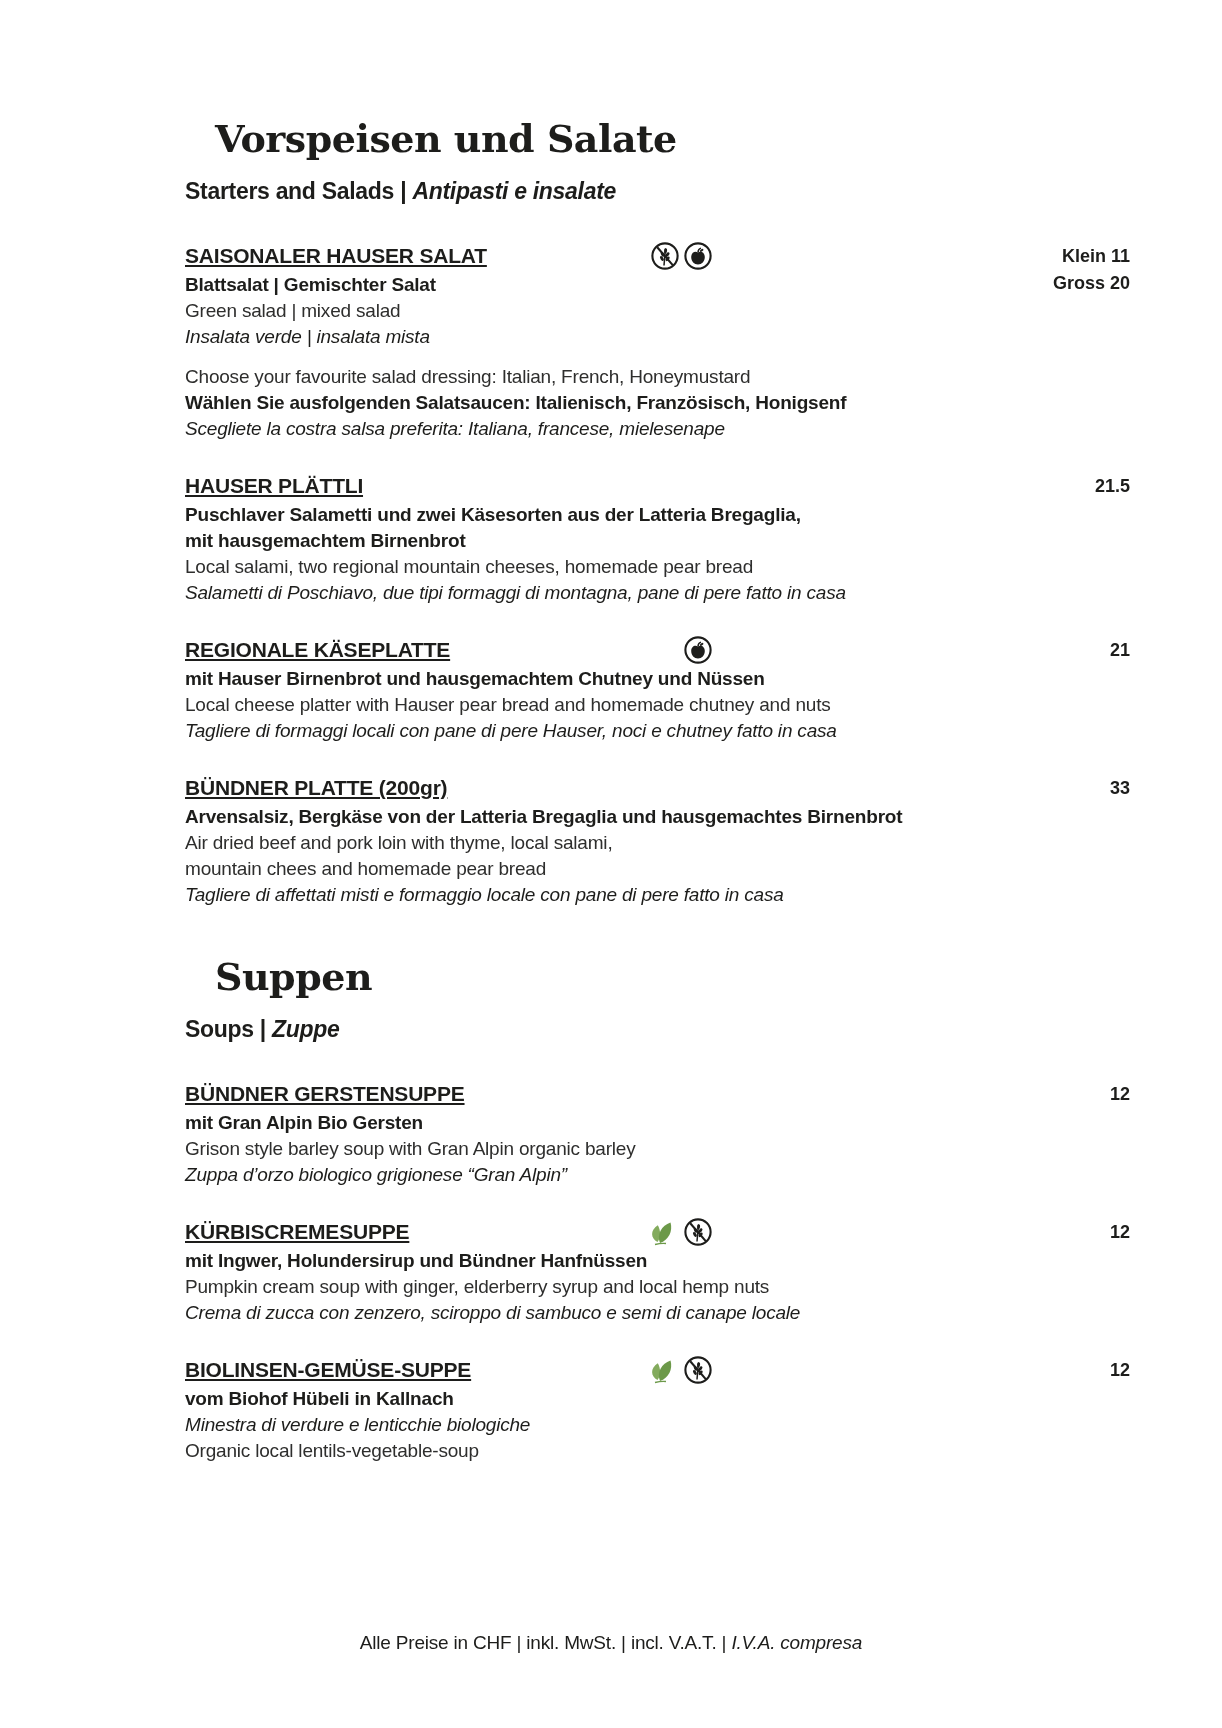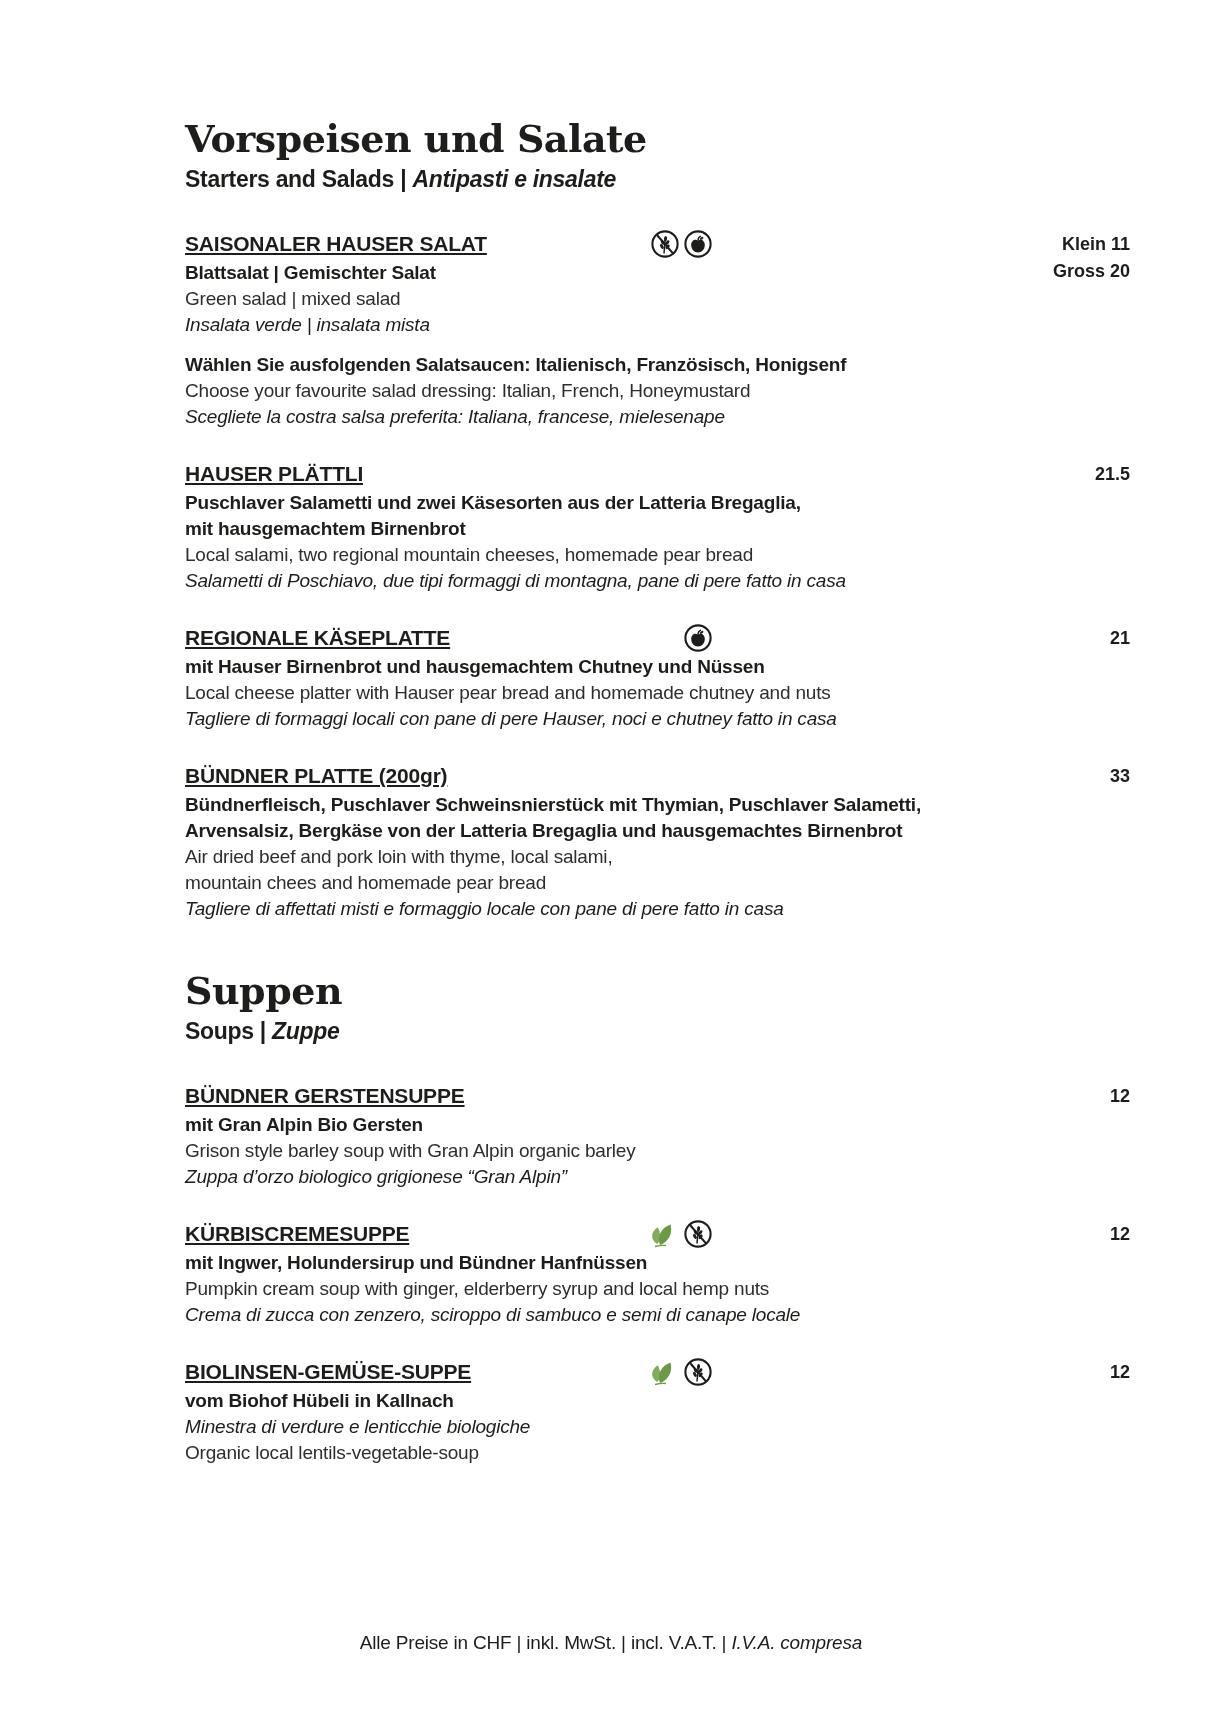--- a/index.html
+++ b/index.html
@@ -1,22 +1,22 @@
 <!DOCTYPE html>
 <html><head>
 <meta charset="utf-8">
 <style>
   html,body{margin:0;padding:0;background:#e8e8e8;}
   .page{position:relative;width:1222px;height:1728px;background:#ffffff;margin:0 auto;
         font-family:"Liberation Sans",sans-serif;color:#1d1d1b;overflow:hidden;}
   .content{position:absolute;left:185px;top:0;width:945px;}
   .spacer-top{height:118px;}
   .section-title{font-family:"DejaVu Serif","Liberation Serif",serif;font-weight:bold;
-        font-size:38px;line-height:42px;letter-spacing:-0.5px;}
-  .section-sub{font-size:23px;font-weight:bold;line-height:30px;margin-top:4px;letter-spacing:-0.3px;}
+        font-size:38px;line-height:42px;letter-spacing:-0.5px;margin-left:30px;}
+  .section-sub{font-size:23px;font-weight:bold;line-height:30px;margin-top:16px;letter-spacing:-0.3px;}
   .section-sub .it{font-style:italic;}
   .items{margin-top:36px;}
   .item{margin-bottom:30px;}
   .item-head{position:relative;height:30px;}
   .item-title{font-size:21px;font-weight:bold;letter-spacing:-0.2px;line-height:28px;white-space:nowrap;text-decoration:underline;}
   .icons{position:absolute;left:452px;top:-1px;width:76px;display:flex;justify-content:flex-end;
          align-items:center;gap:3px;}
   .price{position:absolute;right:0;top:1px;text-align:right;font-size:18px;font-weight:bold;
          line-height:27px;white-space:nowrap;margin-left:20px;}
   .line{font-size:19px;line-height:26px;letter-spacing:-0.2px;}
@@ -85,22 +85,22 @@
             </span>
             <span class="price">
               <span style="display:block">Klein 11</span>
               <span style="display:block">Gross 20</span>
             </span>
           </div>
           <div class="line de">Blattsalat | Gemischter Salat</div>
           <div class="line en">Green salad | mixed salad</div>
           <div class="line itl">Insalata verde | insalata mista</div>
           <div class="note">
+            <div class="line en">Choose your favourite salad dressing: Italian, French, Honeymustard</div>
             <div class="line de">Wählen Sie ausfolgenden Salatsaucen: Italienisch, Französisch, Honigsenf</div>
-            <div class="line en">Choose your favourite salad dressing: Italian, French, Honeymustard</div>
             <div class="line itl">Scegliete la costra salsa preferita: Italiana, francese, mielesenape</div>
           </div>
         </div>
 
         <div class="item">
           <div class="item-head">
             <span class="item-title">HAUSER PLÄTTLI</span>
             <span class="price">21.5</span>
           </div>
           <div class="line de">Puschlaver Salametti und zwei Käsesorten aus der Latteria Bregaglia,</div>
@@ -122,21 +122,20 @@
           <div class="line de">mit Hauser Birnenbrot und hausgemachtem Chutney und Nüssen</div>
           <div class="line en">Local cheese platter with Hauser pear bread and homemade chutney and nuts</div>
           <div class="line itl">Tagliere di formaggi locali con pane di pere Hauser, noci e chutney fatto in casa</div>
         </div>
 
         <div class="item">
           <div class="item-head">
             <span class="item-title">BÜNDNER PLATTE (200gr)</span>
             <span class="price">33</span>
           </div>
-          <div class="line de">Bündnerfleisch, Puschlaver Schweinsnierstück mit Thymian, Puschlaver Salametti,</div>
           <div class="line de">Arvensalsiz, Bergkäse von der Latteria Bregaglia und hausgemachtes Birnenbrot</div>
           <div class="line en">Air dried beef and pork loin with thyme, local salami,</div>
           <div class="line en">mountain chees and homemade pear bread</div>
           <div class="line itl">Tagliere di affettati misti e formaggio locale con pane di pere fatto in casa</div>
         </div>
 
       </div>
     </div>
 
     <div class="sect2">

